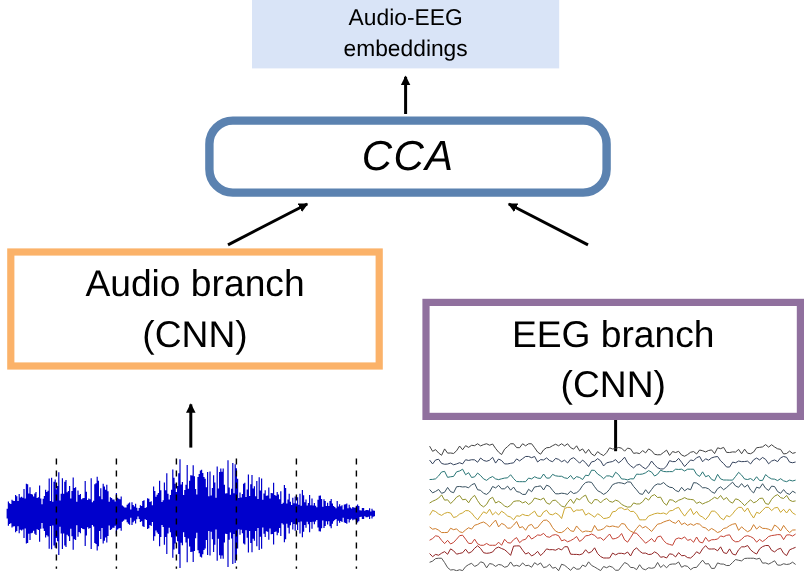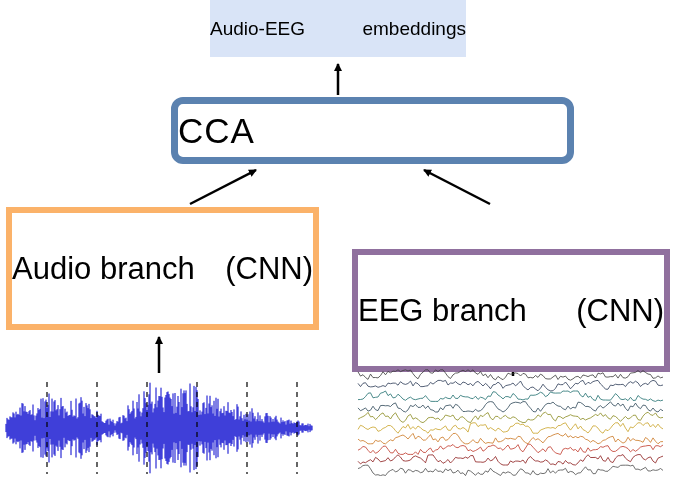--- a/index.html
+++ b/index.html
@@ -19,44 +19,45 @@
   #arrow-layer {
     position: absolute;
     left: 0; top: 0;
     width: 675px; height: 478px;
     pointer-events: none;
   }
   .box {
     position: absolute;
     box-sizing: border-box;
     display: flex;
-    flex-direction: row;
+    flex-direction: column;
     align-items: center;
-    justify-content: space-between;
+    justify-content: center;
     text-align: center;
     background: #ffffff;
   }
   .embeddings {
     left: 210px; top: 0px;
     width: 256px; height: 57px;
     font-size: 19px;
     line-height: 26px;
     border: none;
   }
   .cca {
     left: 171px; top: 97px;
-    width: 403px; height: 67px;
+    width: 338px; height: 67px;
     border: 7px solid #5b82b0;
-    border-radius: 12px;
+    border-radius: 23px;
     font-size: 35px;
     letter-spacing: 1px;
+    font-style: italic;
   }
   .branch {
     top: 207px;
-    height: 123px;
+    height: 101px;
     font-size: 31px;
     line-height: 42px;
   }
   .audio-branch {
     left: 6px;
     width: 313px;
     border: 6px solid #fbb269;
   }
   .eeg-branch {
     left: 352px;

